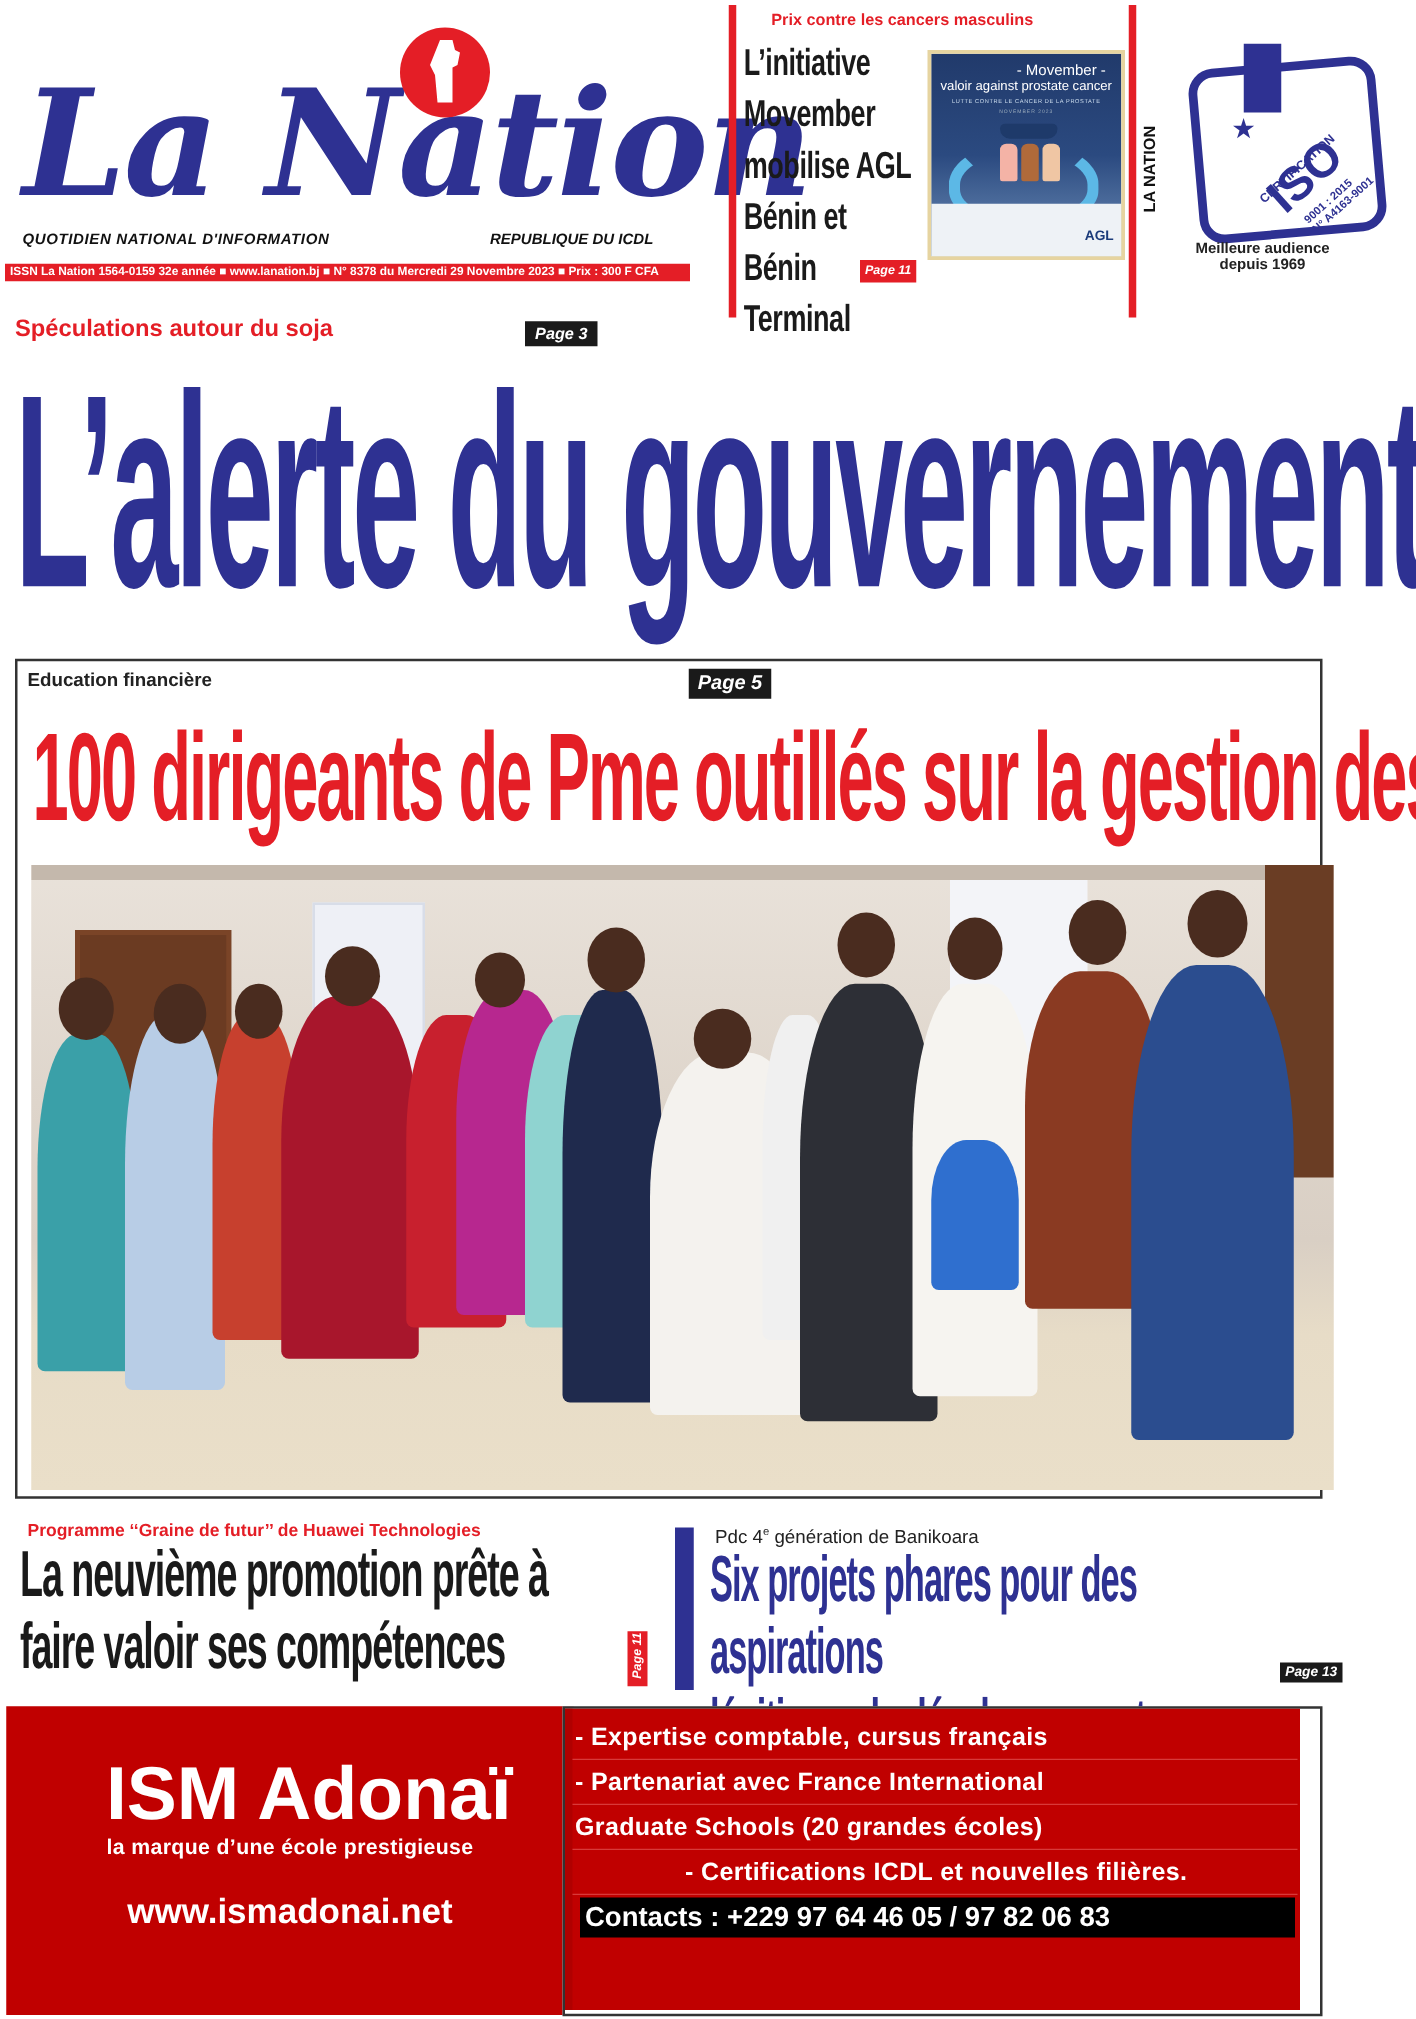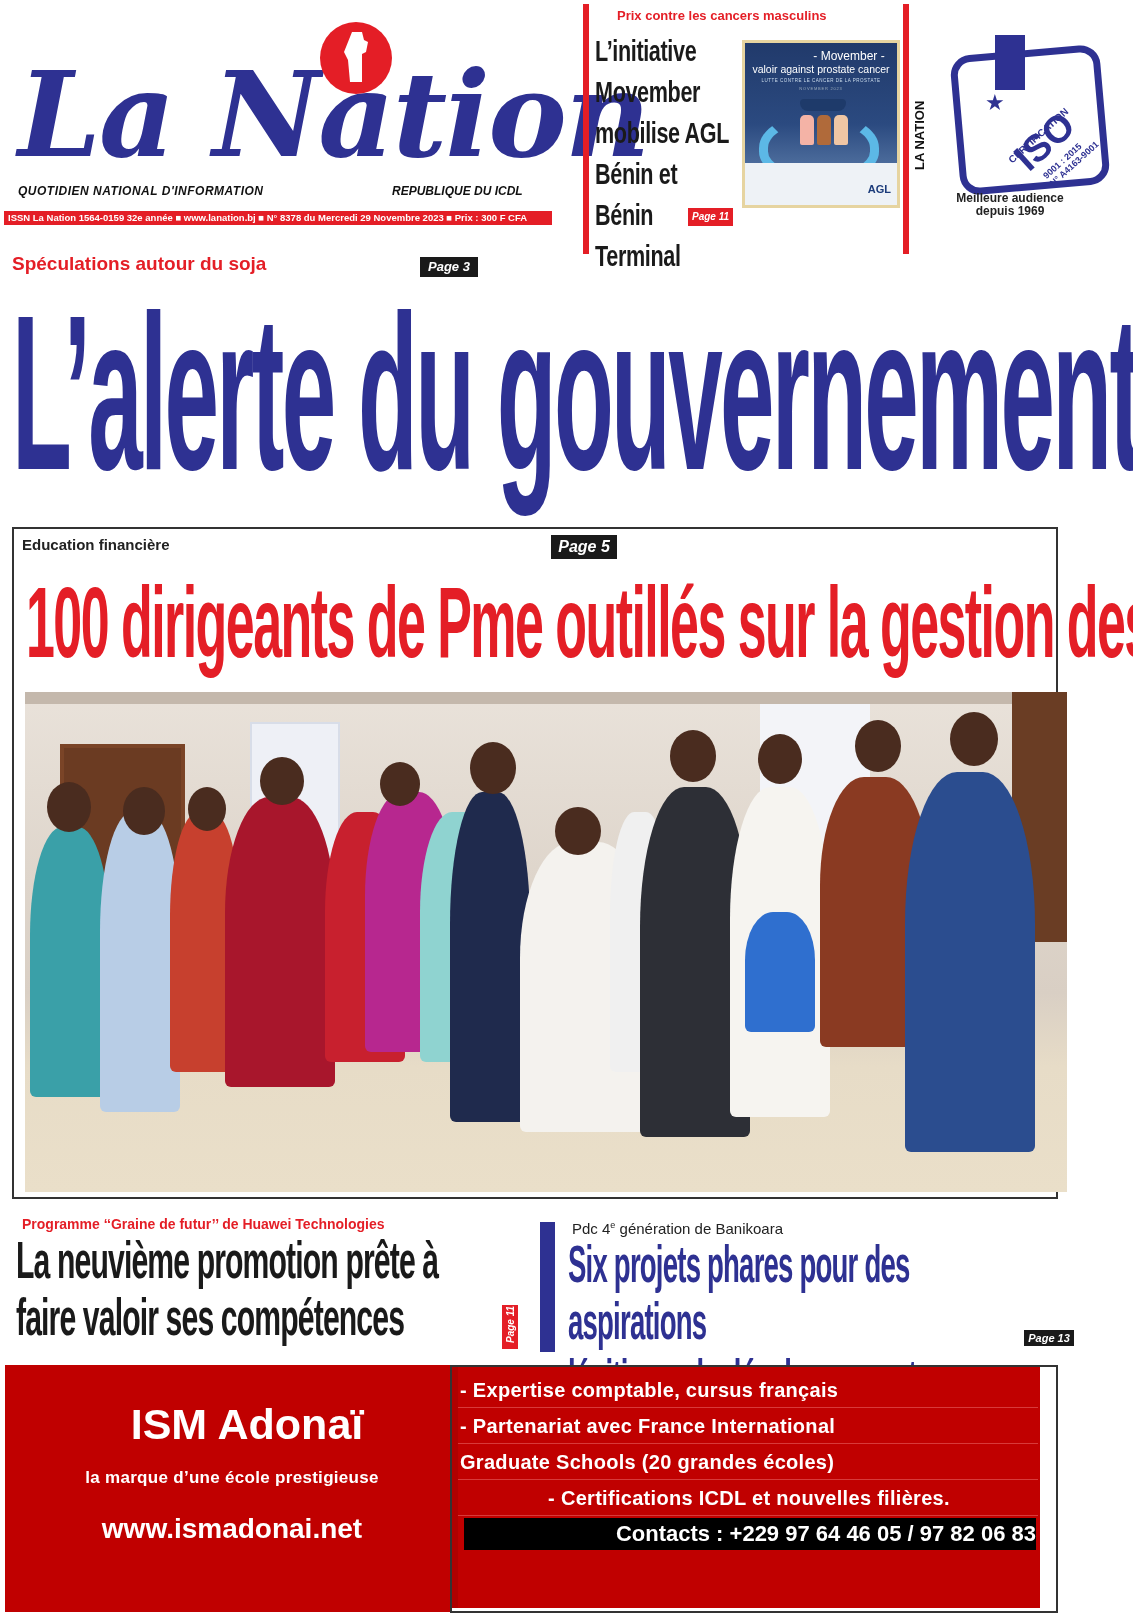--- a/index.html
+++ b/index.html
@@ -153,39 +153,39 @@
     font-family: "Liberation Sans", sans-serif; font-weight: bold; color: #2e3192;
     font-size: 52px; line-height: 57px; letter-spacing: -1.5px;
     transform: scaleX(0.53); transform-origin: left top;
   }
   .pg13 { left: 1024px; top: 1330px; width: 50px; height: 16px; font-size: 11px; line-height: 16px; }
 
   
   .ad-left {
     left: 5px; top: 1365px; width: 454px; height: 247px; background: #c00000;
   }
-  .ad-brand { left: 5px; top: 1400px; width: 454px; text-align: center; color: #fff; font-size: 43px; font-weight: bold; padding-left: 30px; }
+  .ad-brand { left: 5px; top: 1400px; width: 454px; text-align: center; color: #fff; font-size: 60px; font-weight: bold; padding-left: 30px; }
   .ad-slogan { left: 5px; top: 1468px; width: 454px; text-align: center; color: #fff; font-size: 17px; font-weight: bold; letter-spacing: 0.3px; }
   .ad-url { left: 5px; top: 1513px; width: 454px; text-align: center; color: #fff; font-size: 28px; font-weight: bold; }
   .ad-right-frame {
     left: 450px; top: 1365px; width: 608px; height: 248px;
     border: 2px solid #333; background: #fff;
   }
   .ad-right {
     left: 452px; top: 1367px; width: 588px; height: 241px; background: #c00000;
     border-left: 6px solid #b00000;
   }
   .ad-line {
     left: 458px; width: 580px; height: 36px; color: #fff; font-size: 20px; font-weight: bold;
     line-height: 36px; border-bottom: 1px solid #d83a3a; white-space: nowrap; padding-left: 2px;
     letter-spacing: 0.3px;
   }
   .ad-contact {
     left: 464px; top: 1518px; width: 572px; height: 32px; background: #000; color: #fff;
-    font-size: 22px; font-weight: bold; line-height: 32px; padding-left: 4px; white-space: nowrap; text-align: right;
+    font-size: 22px; font-weight: bold; line-height: 32px; padding-left: 4px; white-space: nowrap;
   }
 </style>
 </head>
 <body>
 
 <div class="abs logo">La Nation</div>
 <div class="abs logo-dot">
   <svg width="36" height="56" viewBox="0 0 36 56">
       <path d="M14 2 L24 2 L26 10 L30 12 L28 22 L24 24 L24 52 L12 52 L10 30 L6 22 L10 12 Z" fill="#fff"></path>
     </svg>

